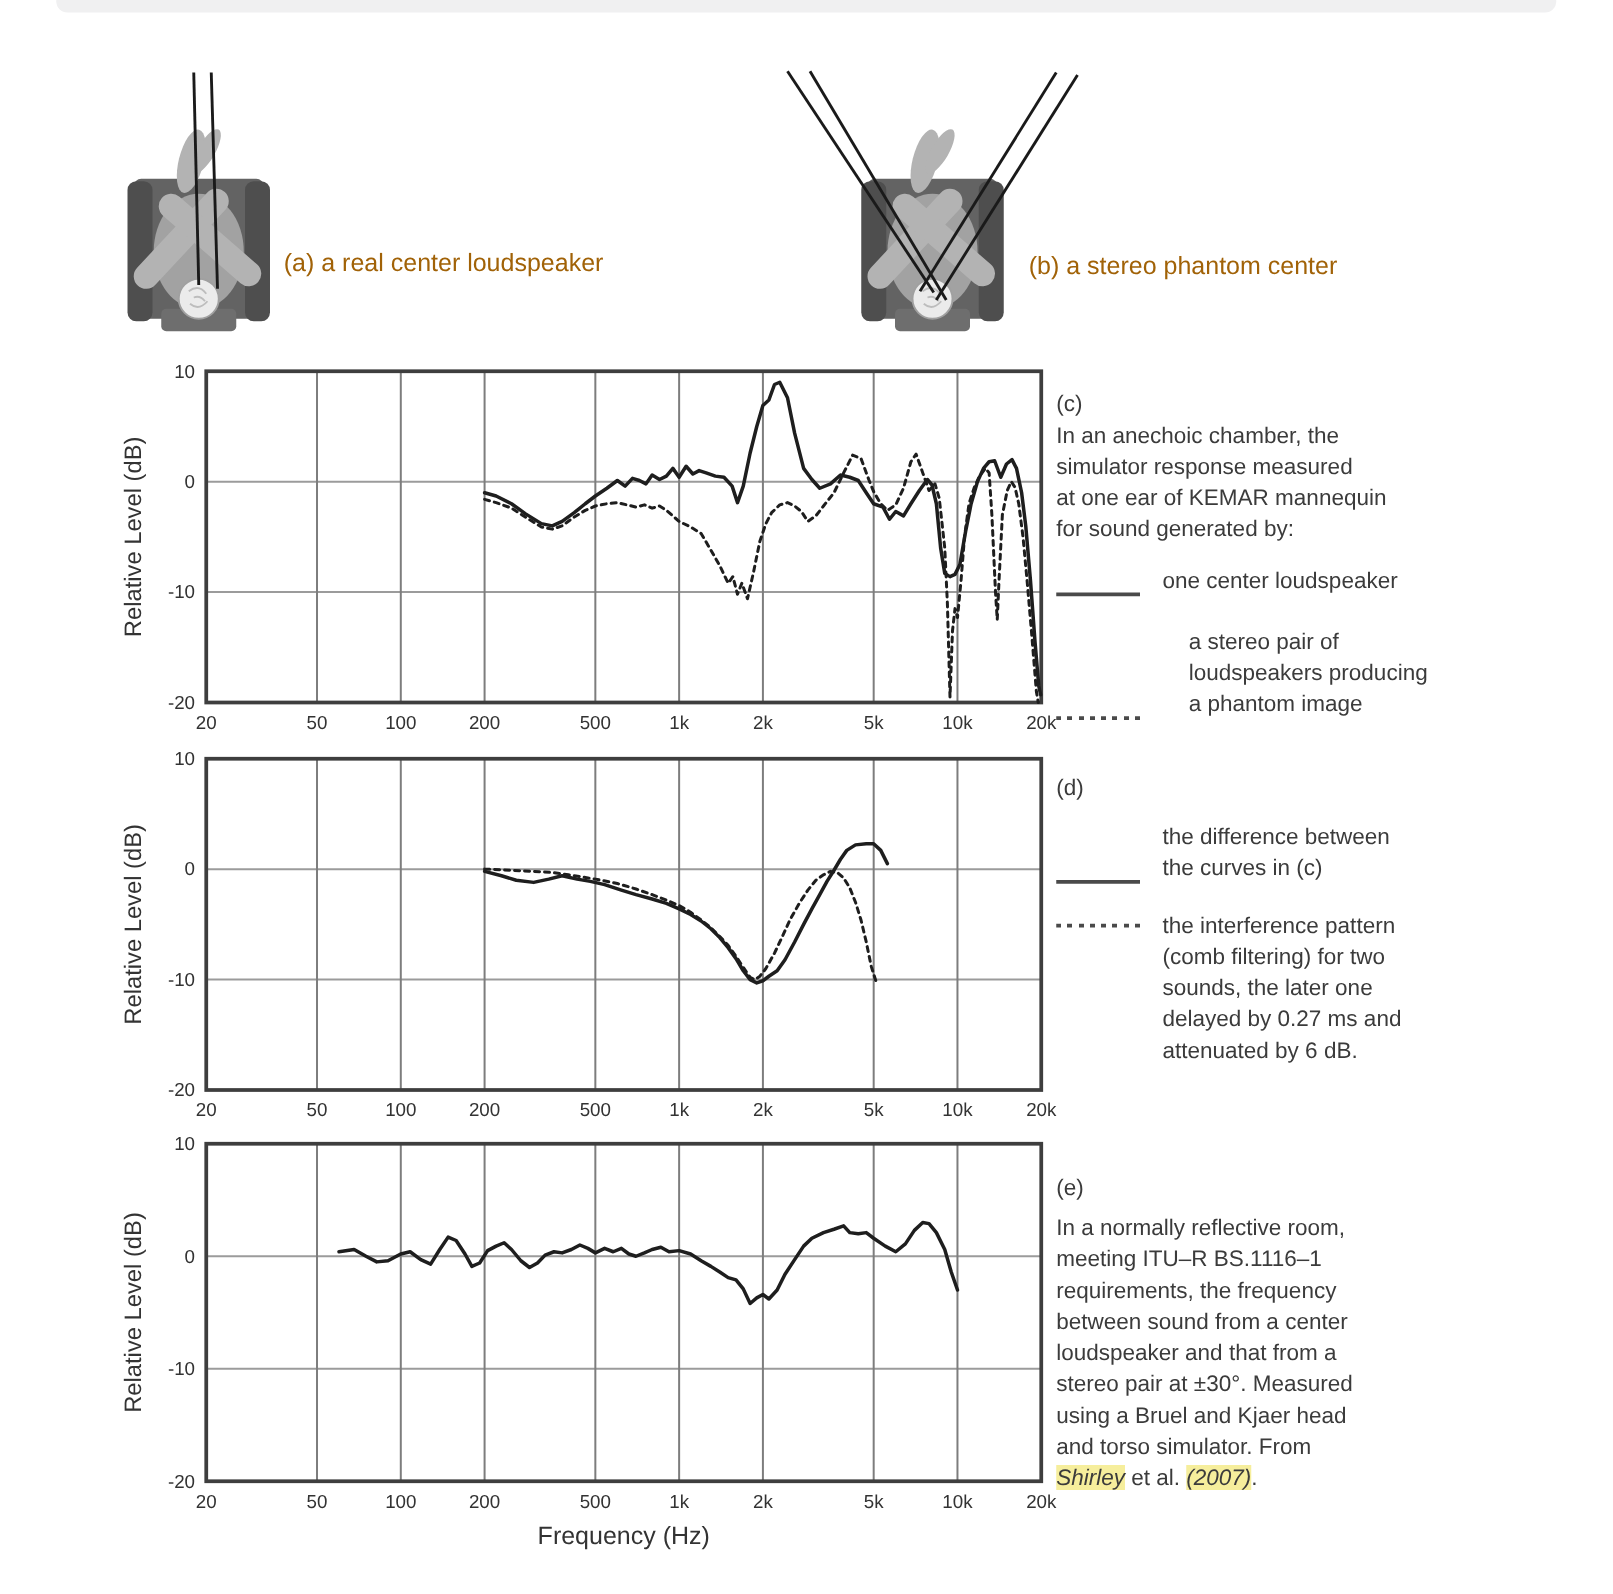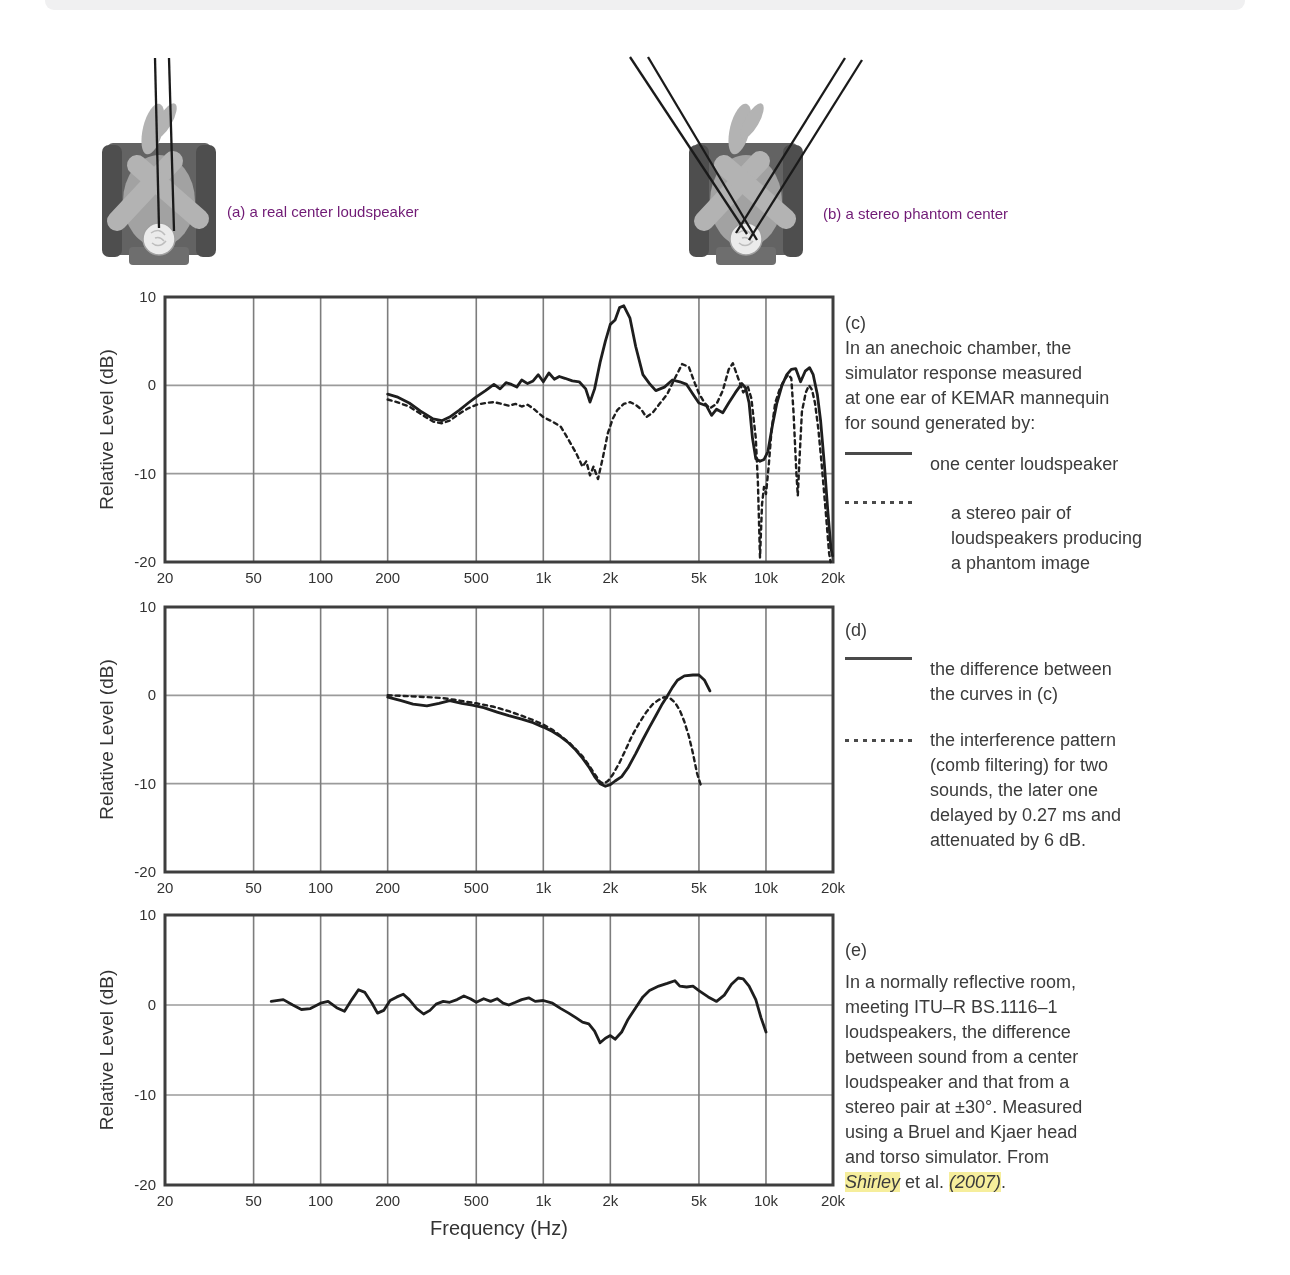--- a/index.html
+++ b/index.html
@@ -1,27 +1,27 @@
 <!DOCTYPE html>
 <html><head>
 <meta charset="utf-8">
 <style>
   html,body{margin:0;padding:0;background:#ffffff;}
   .page{position:relative;width:1290px;height:1275px;background:#ffffff;overflow:hidden;
         font-family:"Liberation Sans",sans-serif;color:#3b3b3b;}
   .top-bar{position:absolute;left:45px;top:-8px;width:1200px;height:18px;
            border-radius:9px;background:#f0f0f1;}
   .diag{position:absolute;}
-  .diag-label{position:absolute;font-size:15px;line-height:25px;white-space:nowrap;color:#701a75;}
+  .diag-label{position:absolute;font-size:20px;line-height:25px;white-space:nowrap;color:#a16207;}
   svg.chart{position:absolute;left:60px;}
   svg text{font-family:"Liberation Sans",sans-serif;}
   .caption{position:absolute;left:845px;width:440px;font-size:18px;line-height:25px;color:#3b3b3b;}
   .cap-line{white-space:nowrap;}
   .legend-row{display:flex;}
-  .legend-row.v-center{align-items:flex-start;}
+  .legend-row.v-center{align-items:flex-end;}
   .sample-wrap{flex:0 0 67px;margin-right:18px;}
   .sample{height:3px;background:#4a4a4a;}
   .sample-dashed{background:repeating-linear-gradient(90deg,#4a4a4a 0 4px,transparent 4px 9px);}
   .hl{background:#f6ee9c;font-style:italic;}
 </style>
 </head>
 <body>
 
 <div class="page">
   <div class="top-bar"></div>
@@ -197,21 +197,21 @@
           <div class="cap-line">sounds, the later one</div>
           <div class="cap-line">delayed by 0.27 ms and</div>
           <div class="cap-line">attenuated by 6 dB.</div>
         </div>
       </div>
     </div>
   <div id="cap-e" class="caption" style="top:938px">
       <div class="cap-line">(e)</div>
       <div class="cap-line" style="margin-top: 7px;"><span class="">In a normally reflective room,</span></div>
       <div class="cap-line"><span class="">meeting ITU–R BS.1116–1</span></div>
-      <div class="cap-line"><span class="">loudspeakers, the difference</span></div>
+      <div class="cap-line"><span class="">requirements, the frequency</span></div>
       <div class="cap-line"><span class="">between sound from a center</span></div>
       <div class="cap-line"><span class="">loudspeaker and that from a</span></div>
       <div class="cap-line"><span class="">stereo pair at ±30°. Measured</span></div>
       <div class="cap-line"><span class="">using a Bruel and Kjaer head</span></div>
       <div class="cap-line"><span class="">and torso simulator. From</span></div>
       <div class="cap-line"><span class="hl">Shirley</span><span class=""> et al. </span><span class="hl">(2007)</span><span class="">.</span></div>
     </div>
 </div>
 
 </body></html>

